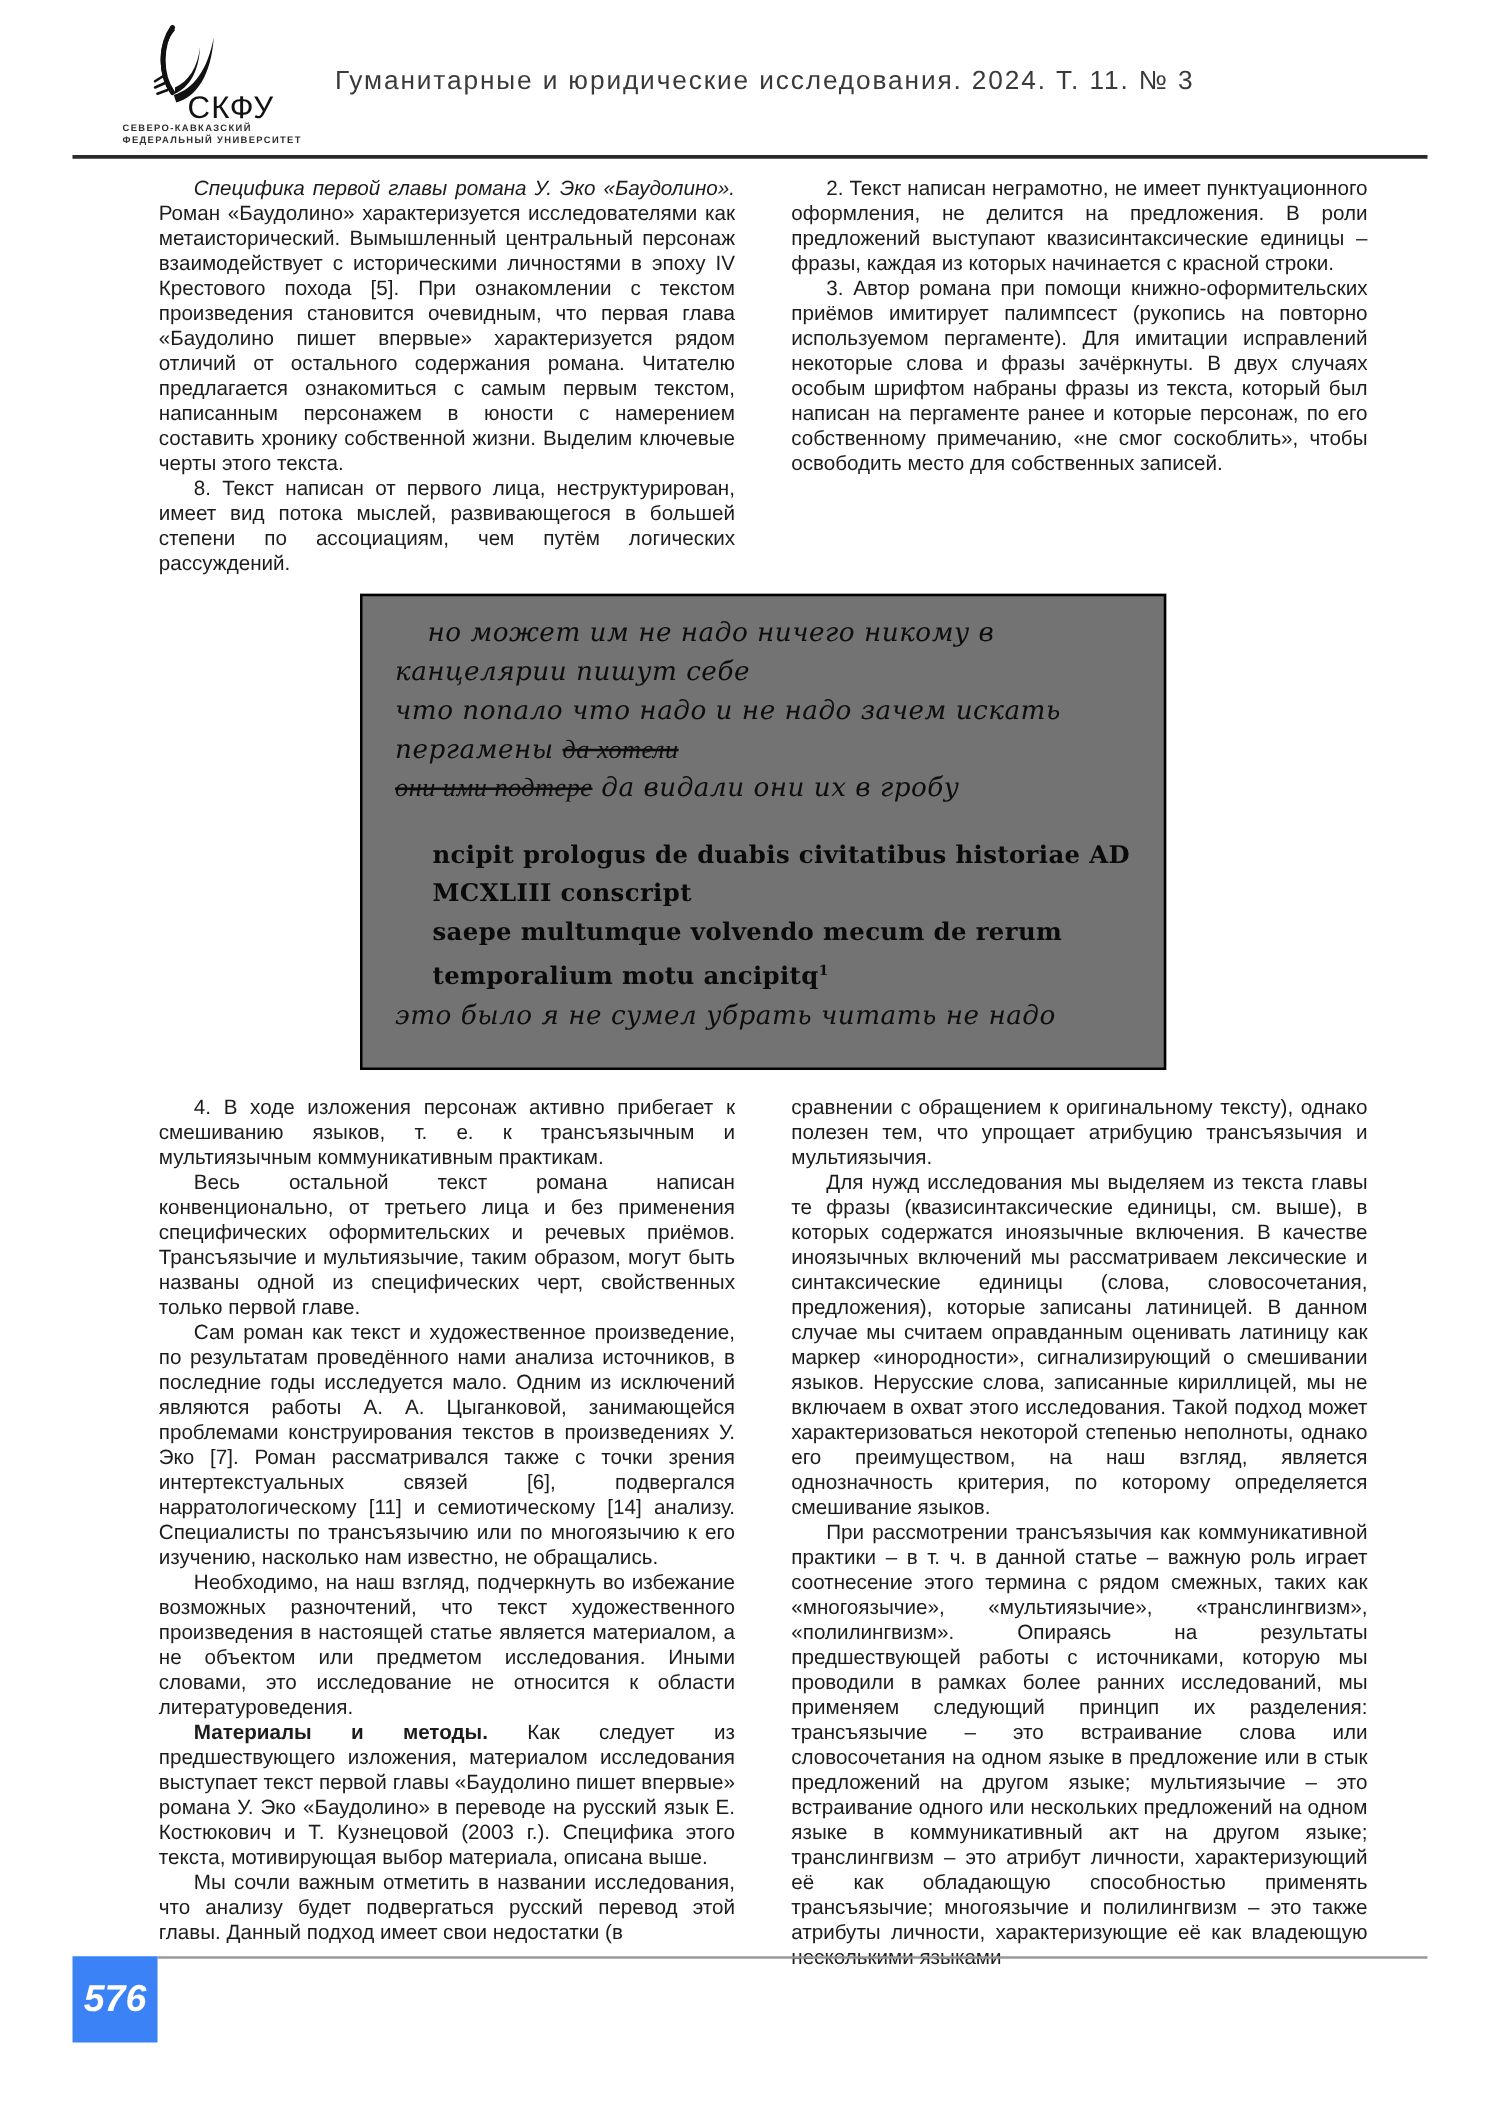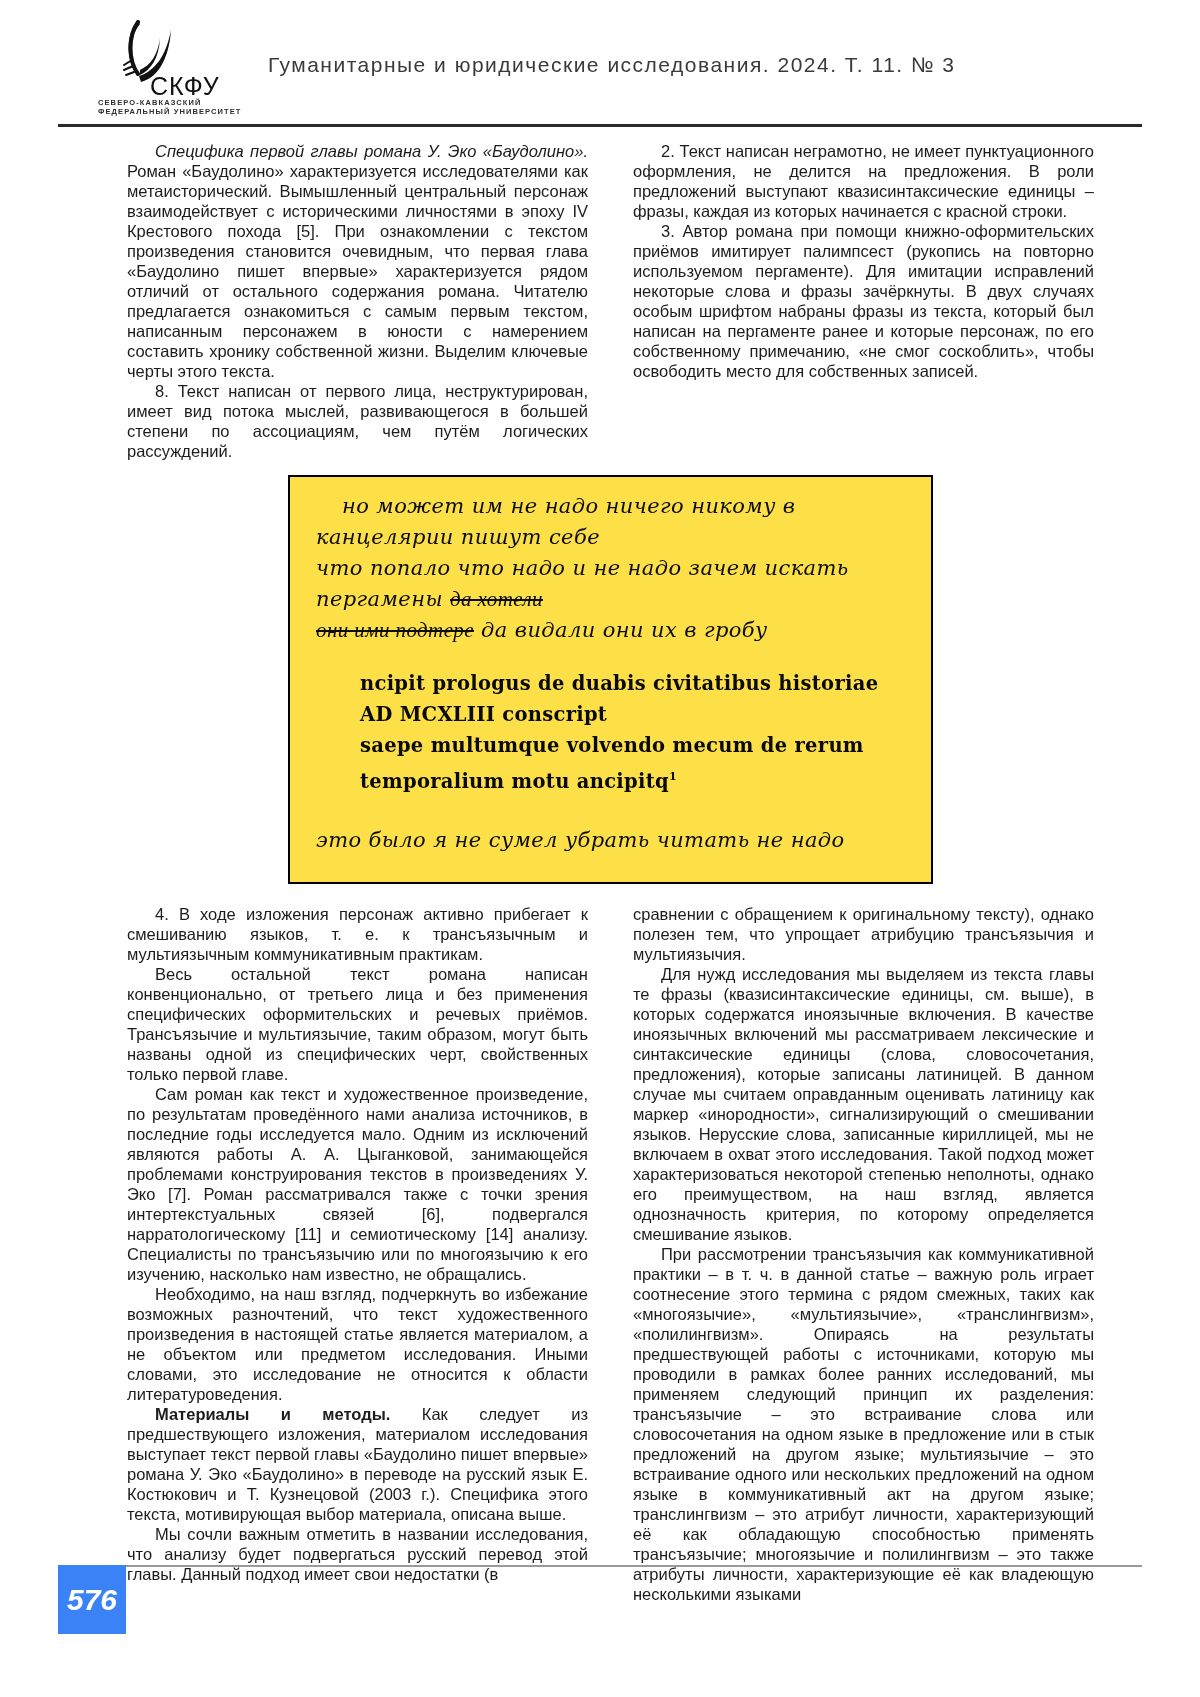--- a/index.html
+++ b/index.html
@@ -34,34 +34,34 @@
   .col p {
     margin:0; text-indent:28px; text-align:justify;
     font-size:16.5px; line-height:20px;
   }
   .col p.no-indent { text-indent:0; }
   .lead-italic { font-style:italic; }
   .lead-bold { font-weight:bold; }
   
   .figure-box {
     width:645px; margin:14px auto 0; border:2px solid #000;
-    padding:14px 26px 26px; box-sizing:border-box; background:#fde047;
+    padding:14px 26px 26px; box-sizing:border-box; background:#737373;
   }
   .script-line {
     font-family:"DejaVu Serif", serif; font-style:italic;
     font-size:21px; line-height:31px; letter-spacing:0.4px; color:#0d0d0d;
   }
   .script-line.indent { text-indent:26px; }
   .bl-group { margin-top:22px; margin-left:30px; }
   .blackletter {
     font-family:"DejaVu Serif", serif; font-weight:bold;
-    font-size:19.5px; line-height:31px; letter-spacing:0.3px; color:#0a0a0a;margin-left:14px;
+    font-size:19.5px; line-height:31px; letter-spacing:0.3px; color:#0a0a0a;
   }
   .blackletter sup { font-size:11px; }
-  .final-line { margin-top:28px; }
+  .final-line { }
   .struck { text-decoration:line-through; text-decoration-thickness:2px;font-family:Liberation Serif, serif; }
   .figure-caption {
     margin:16px auto 0; max-width:940px; text-align:center;
     font-size:15.5px; line-height:20px; color:#141414;
   }
   .bottom { margin-top:20px; }
   .col p + p { margin-top:0; }
   
   .footer-rule {
     position:absolute; left:126px; right:58px; top:1565px;

